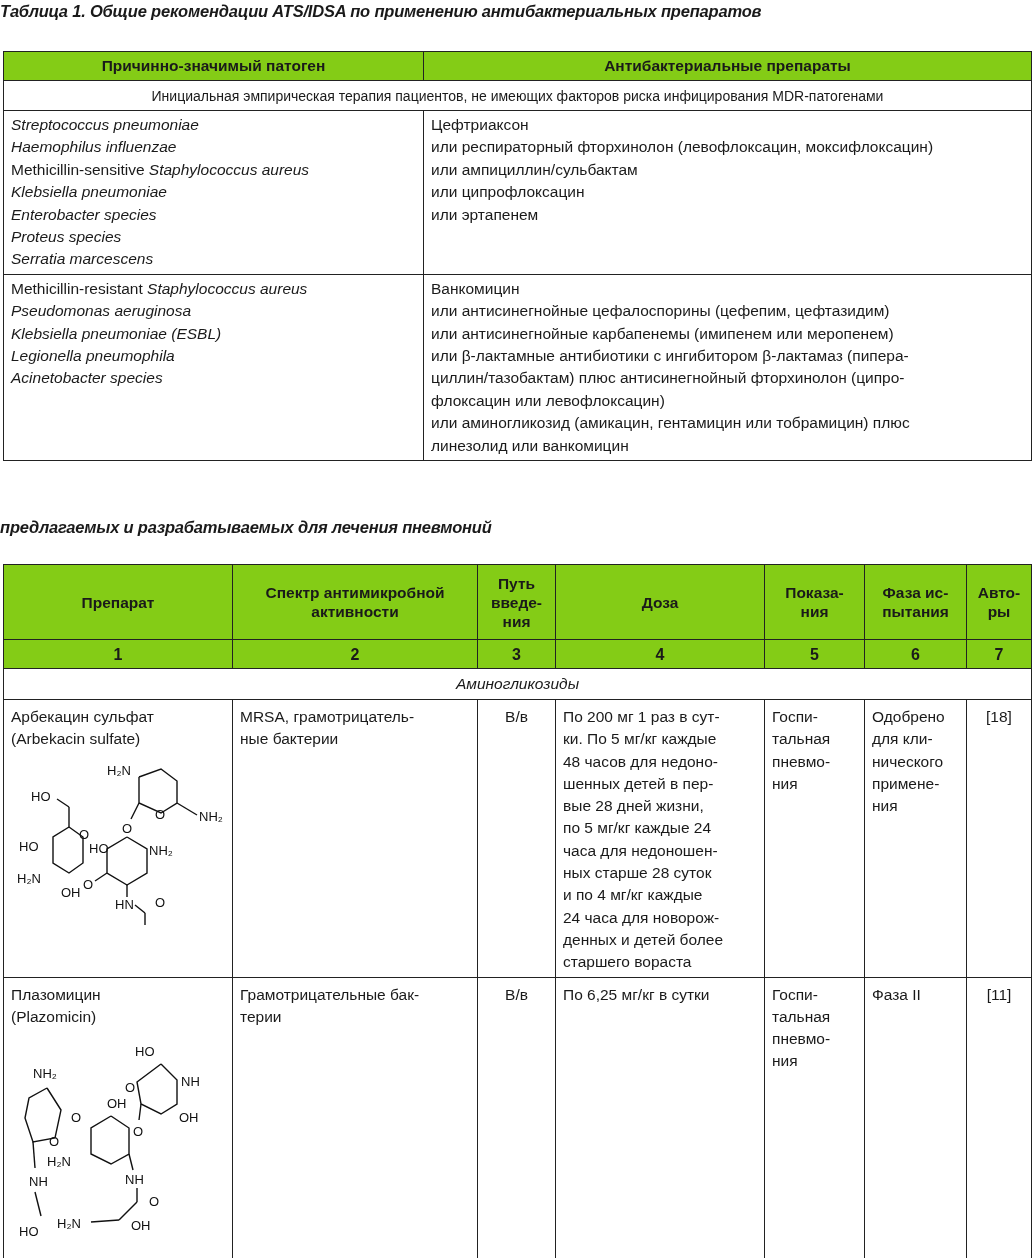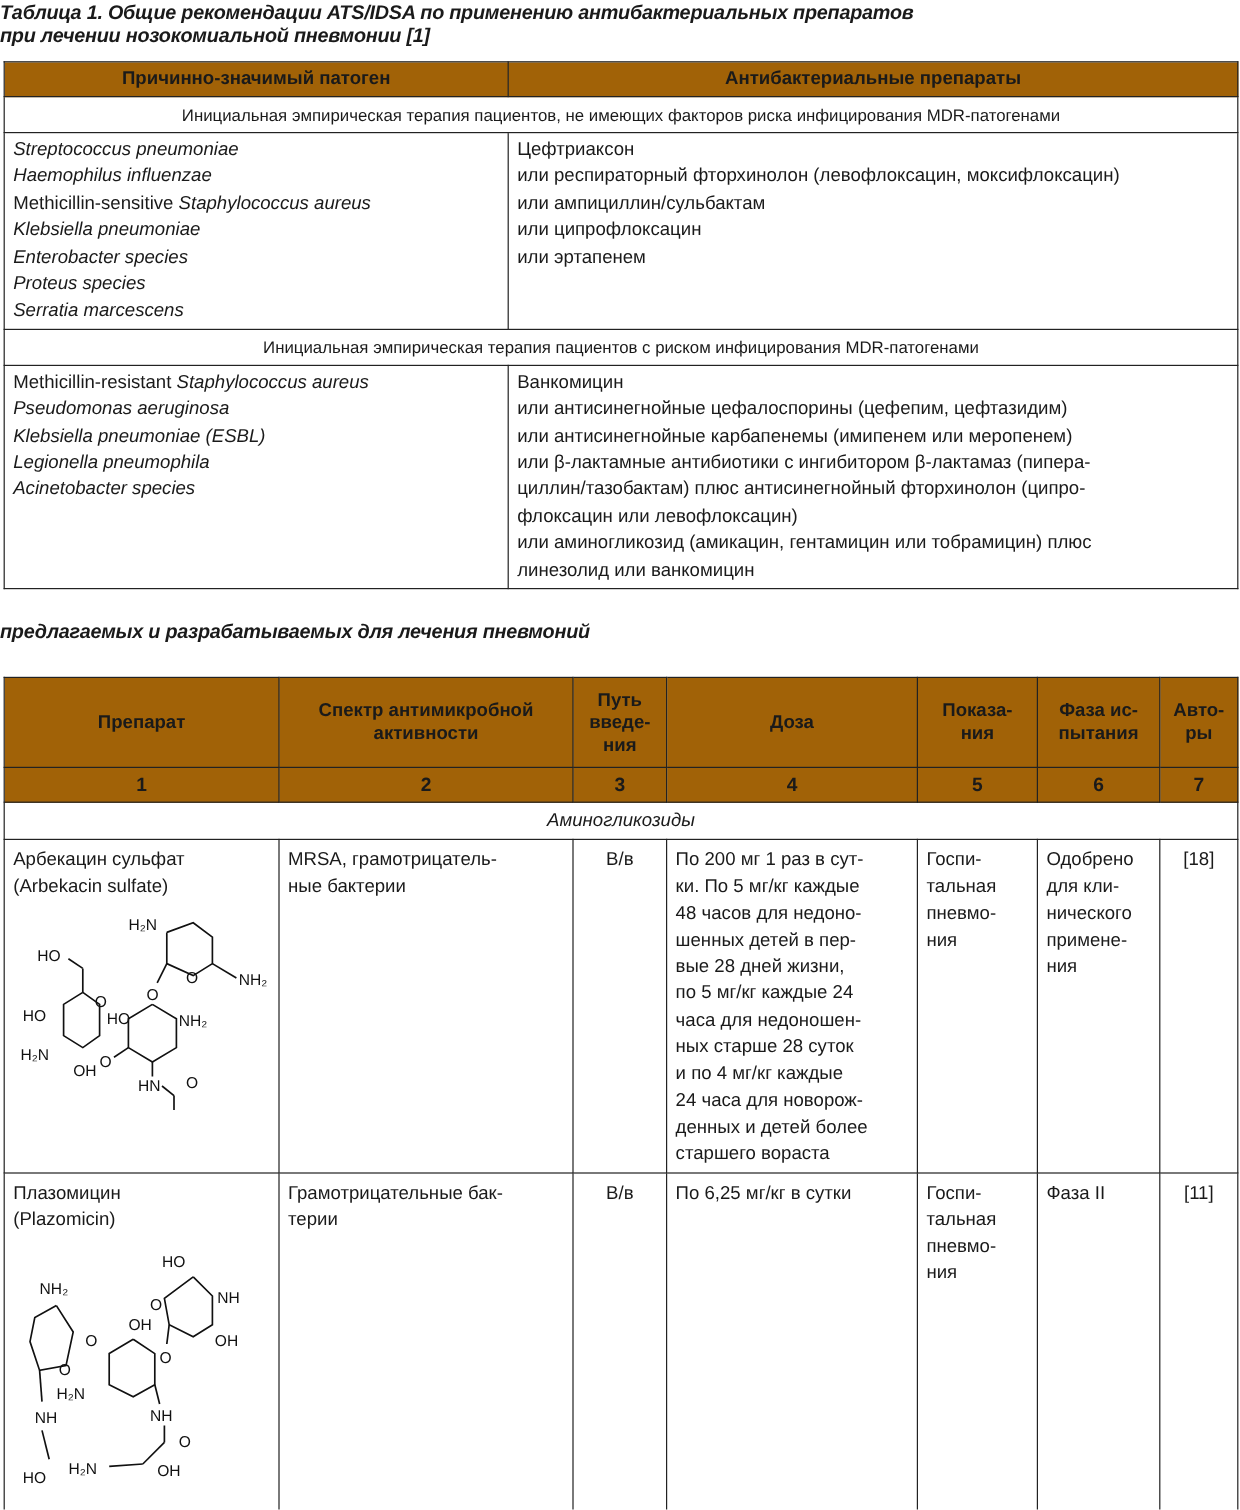--- a/index.html
+++ b/index.html
@@ -8,21 +8,21 @@
     font-family: "Liberation Sans", sans-serif; color: #1a1a1a;
   }
   .caption {
     position: absolute; left: 0; width: 1033px; 
     font-family: "Liberation Sans", sans-serif; font-weight: bold; font-style: italic;
     font-size: 16.5px; line-height: 19px; color: #1a1a1a; letter-spacing: -0.2px;
   }
   .caption div { white-space: nowrap; }
   table { border-collapse: collapse; position: absolute; table-layout: fixed; }
   td, th { border: 1.5px solid #222; vertical-align: top; padding: 0; }
-  th { background: #a16207; font-weight: bold; }
+  th { background: #84cc16; font-weight: bold; }
   .t1 { left: 3px; top: 51px; width: 1028px; }
   .t1 th { font-size: 15.5px; height: 28px; text-align: center; vertical-align: middle; }
   .t1 .group td { text-align: center; font-size: 14px; height: 29px; vertical-align: middle; }
   .t1 .body td { font-size: 15.5px; line-height: 22.4px; padding: 3px 7px 3px 7px; }
   .t1 .line { display: block; white-space: nowrap; }
   .it { font-style: italic; }
 
   .t2 { left: 3px; top: 564px; width: 1028px; }
   .t2 th { font-size: 15.5px; line-height: 19px; text-align: center; vertical-align: middle; }
   .t2 .hdr th { height: 74px; }
@@ -34,21 +34,20 @@
   .struct { display: block; margin-top: 4px; }
   .struct svg { display: block; }
   .struct text { font-family: "Liberation Sans", sans-serif; font-size: 13px; fill: #111; }
   .struct line, .struct polyline, .struct path { stroke: #111; stroke-width: 1.4; fill: none; }
 </style>
 </head>
 <body>
 
 <div class="caption" style="top:2px;">
   <div>Таблица 1. Общие рекомендации ATS/IDSA по применению антибактериальных препаратов</div>
-  <div>при лечении нозокомиальной пневмонии [1]</div>
 </div>
 
 <table class="t1">
   <colgroup>
       <col style="width:420px">
       <col style="width:608px">
     </colgroup>
   <tbody>
       <tr>
     <th>Причинно-значимый патоген</th>
@@ -70,23 +69,20 @@
     </td>
     <td>
       <span class="line">Цефтриаксон</span>
       <span class="line">или респираторный фторхинолон (левофлоксацин, моксифлоксацин)</span>
       <span class="line">или ампициллин/сульбактам</span>
       <span class="line">или ципрофлоксацин</span>
       <span class="line">или эртапенем</span>
     </td>
   </tr>
 
-  <tr class="group">
-    <td colspan="2">Инициальная эмпирическая терапия пациентов с риском инфицирования MDR-патогенами</td>
-  </tr>
   <tr class="body">
     <td>
       <span class="line"><span>Methicillin-resistant </span><span class="it">Staphylococcus aureus</span></span>
       <span class="line"><span></span><span class="it">Pseudomonas aeruginosa</span></span>
       <span class="line"><span></span><span class="it">Klebsiella pneumoniae (ESBL)</span></span>
       <span class="line"><span></span><span class="it">Legionella pneumophila</span></span>
       <span class="line"><span></span><span class="it">Acinetobacter species</span></span>
     </td>
     <td>
       <span class="line">Ванкомицин</span>

